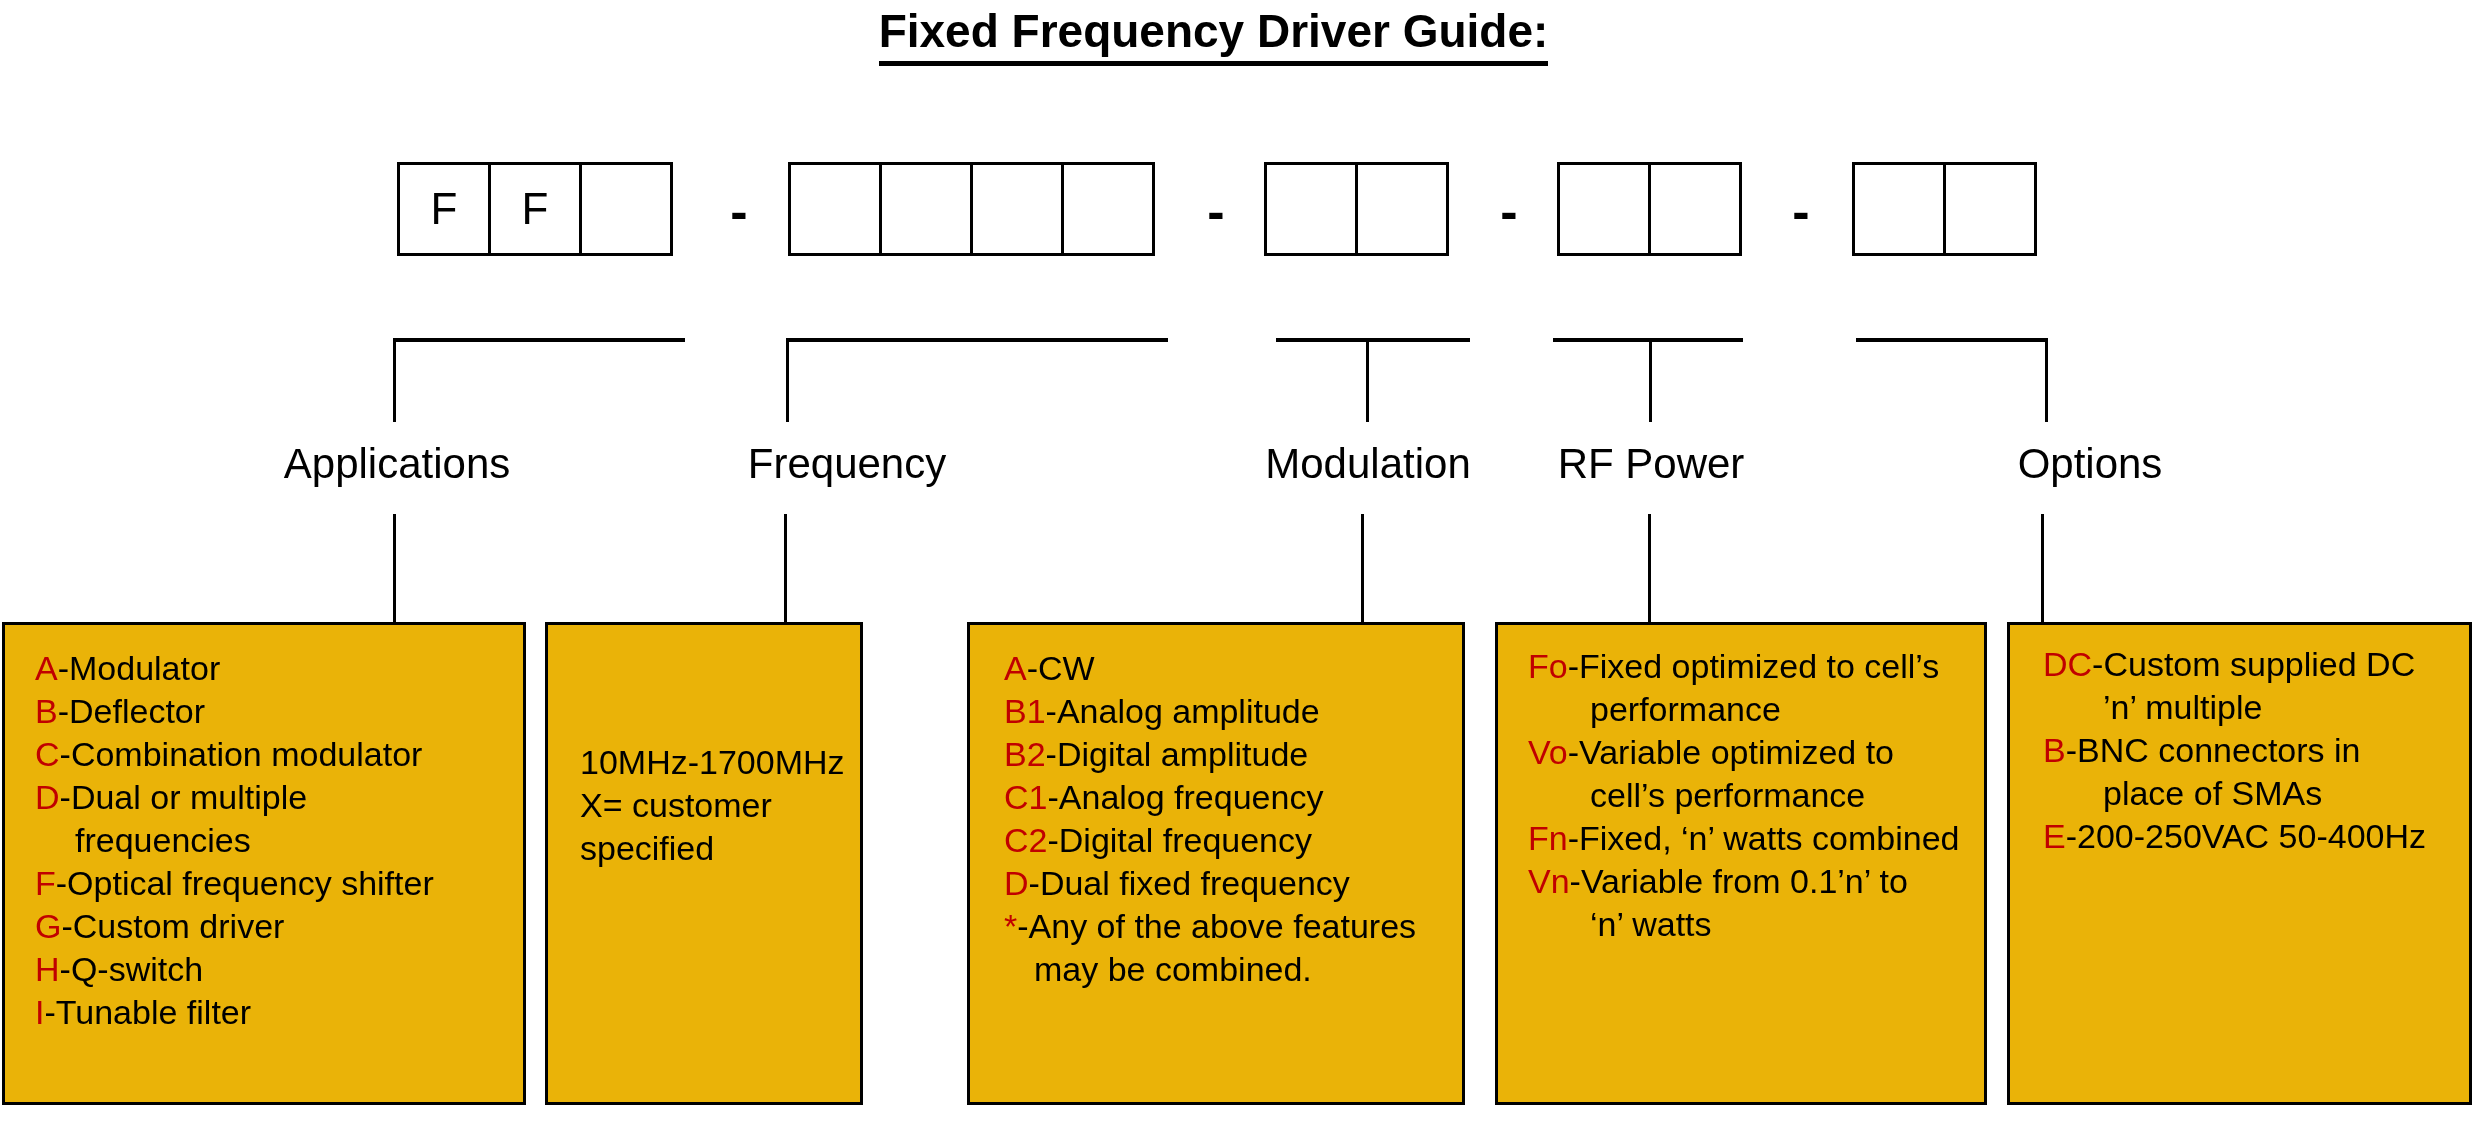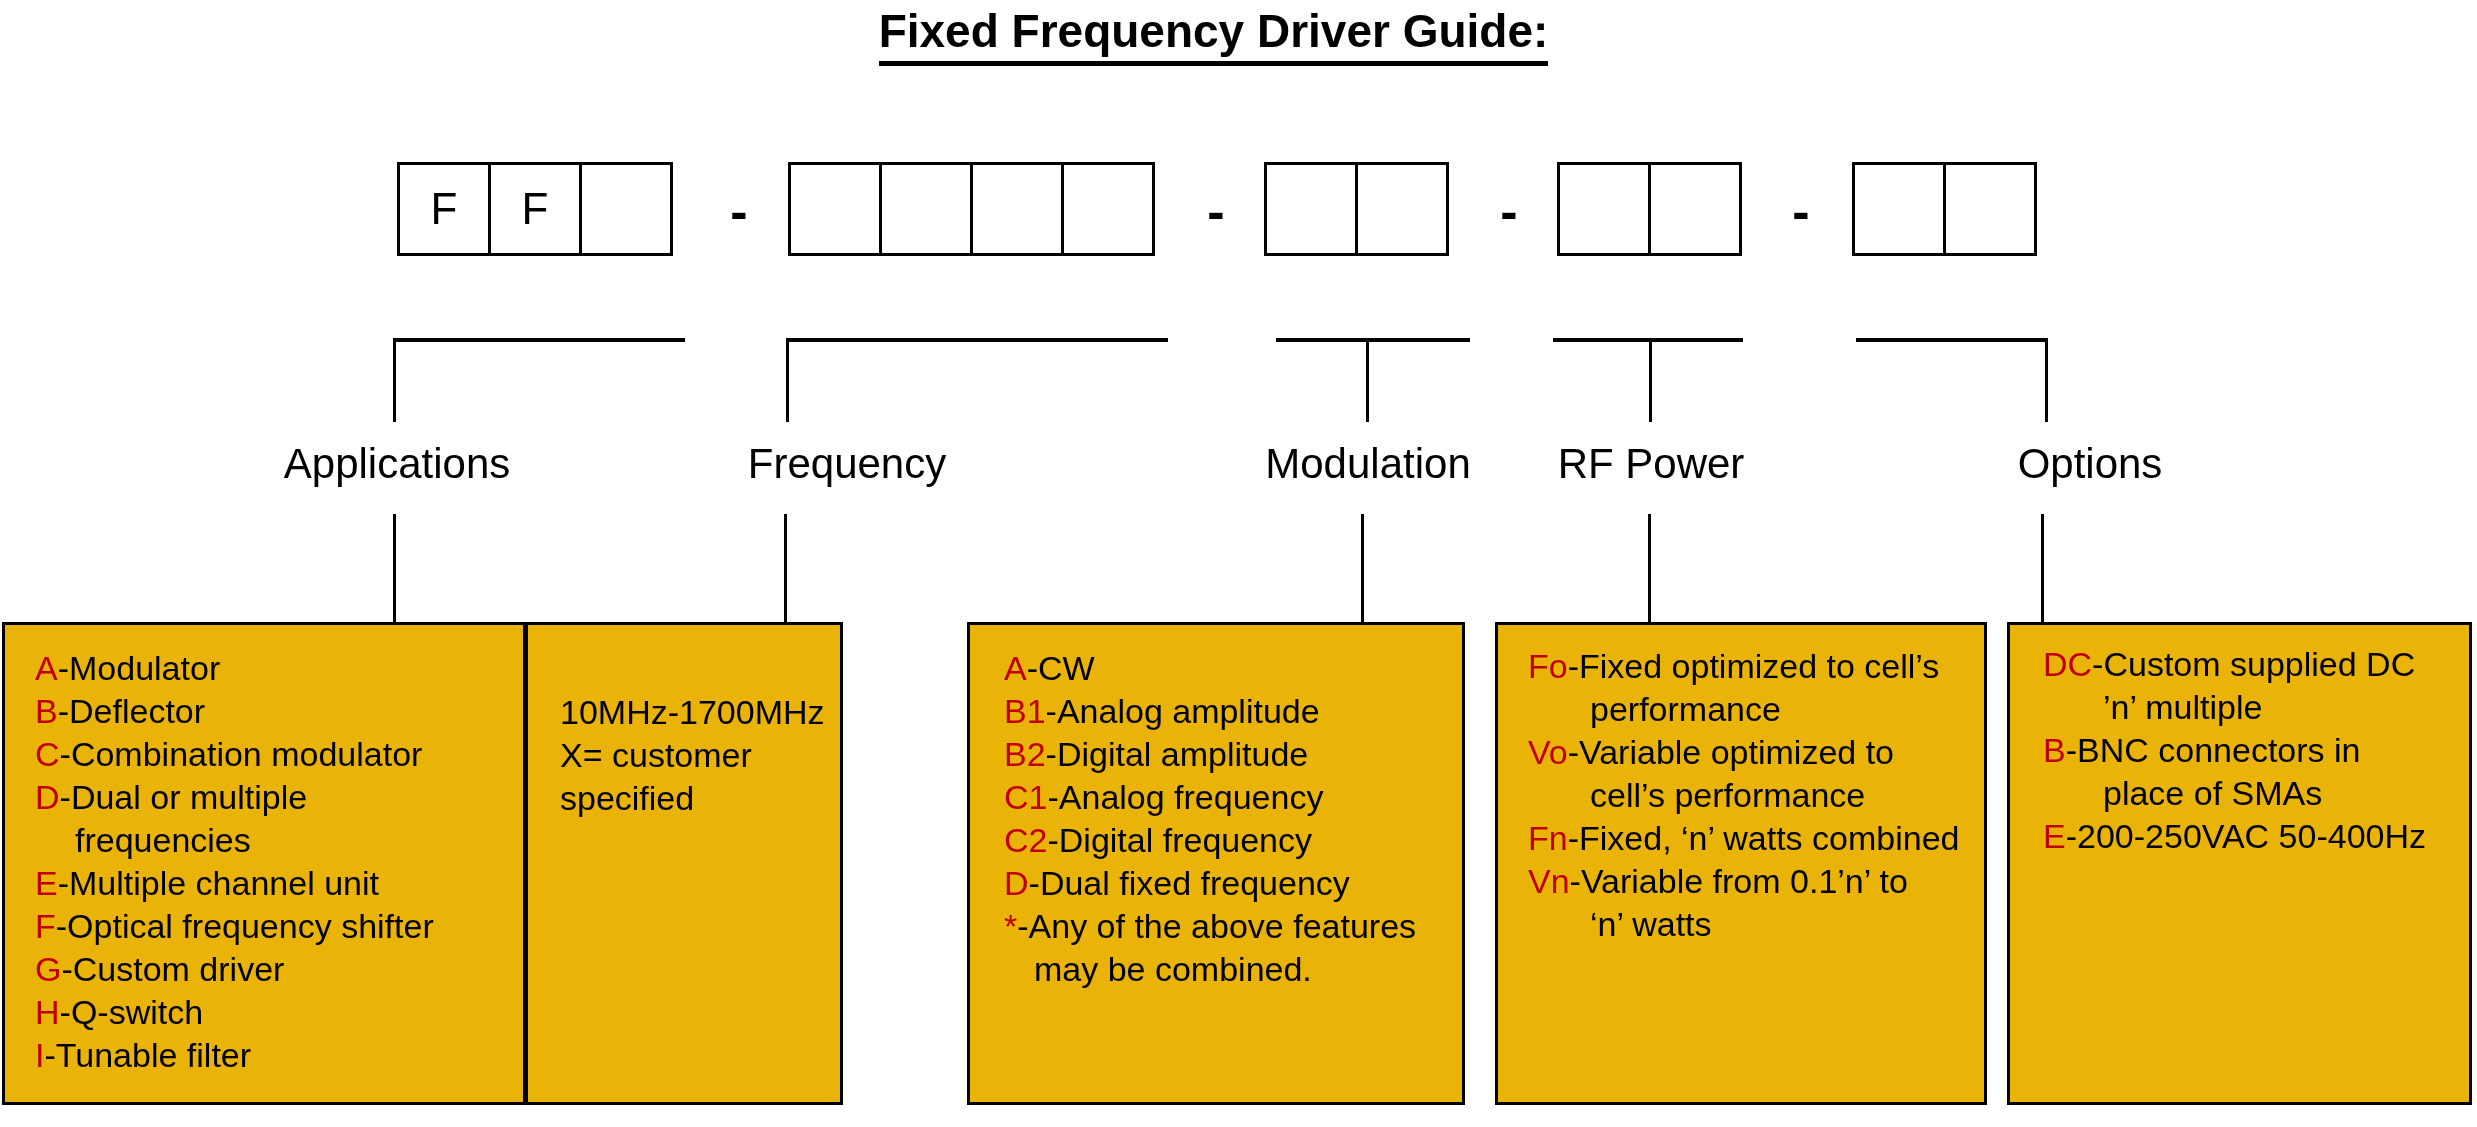--- a/index.html
+++ b/index.html
@@ -85,21 +85,21 @@
 
   
   .obox{
     position:absolute;top:622px;height:483px;
     box-sizing:border-box;
     border:3px solid #000;
     background:#eab308;
     font-size:34px;line-height:43px;
   }
   #box-applications{left:2px;width:524px;padding:22px 6px 0 30px;--ind:40px;}
-  #box-frequency{left:525px;width:318px;padding:66px 6px 0 32px;}
+  #box-frequency{left:545px;width:318px;padding:116px 6px 0 32px;}
   #box-modulation{left:967px;width:498px;padding:22px 4px 0 34px;--ind:30px;}
   #box-rf_power{left:1495px;width:492px;padding:20px 2px 0 30px;--ind:62px;}
   #box-options{left:2007px;width:465px;padding:18px 2px 0 33px;--ind:60px;}
 
   .item{
     padding-left:var(--ind,40px);
     text-indent:calc(-1 * var(--ind,40px));
     white-space:pre-wrap;
   }
   .code{color:var(--code-red,#C00000);}
@@ -163,21 +163,20 @@
 <div class="lbl" id="lbl-modulation">Modulation</div>
 <div class="lbl" id="lbl-rf_power">RF Power</div>
 <div class="lbl" id="lbl-options">Options</div>
 
 <div class="obox" id="box-applications">
     <div class="item"><span class="code">A</span><span class="txt">-Modulator</span></div>
     <div class="item"><span class="code">B</span><span class="txt">-Deflector</span></div>
     <div class="item"><span class="code">C</span><span class="txt">-Combination modulator</span></div>
     <div class="item"><span class="code">D</span><span class="txt">-Dual or multiple
 frequencies</span></div>
-    <div class="item"><span class="code">E</span><span class="txt">-Multiple channel unit</span></div>
     <div class="item"><span class="code">F</span><span class="txt">-Optical frequency shifter</span></div>
     <div class="item"><span class="code">G</span><span class="txt">-Custom driver</span></div>
     <div class="item"><span class="code">H</span><span class="txt">-Q-switch</span></div>
     <div class="item"><span class="code">I</span><span class="txt">-Tunable filter</span></div>
   </div>
 <div class="obox" id="box-frequency">
     <div class="body">10MHz-1700MHz
 X= customer
 specified</div>
   </div>

